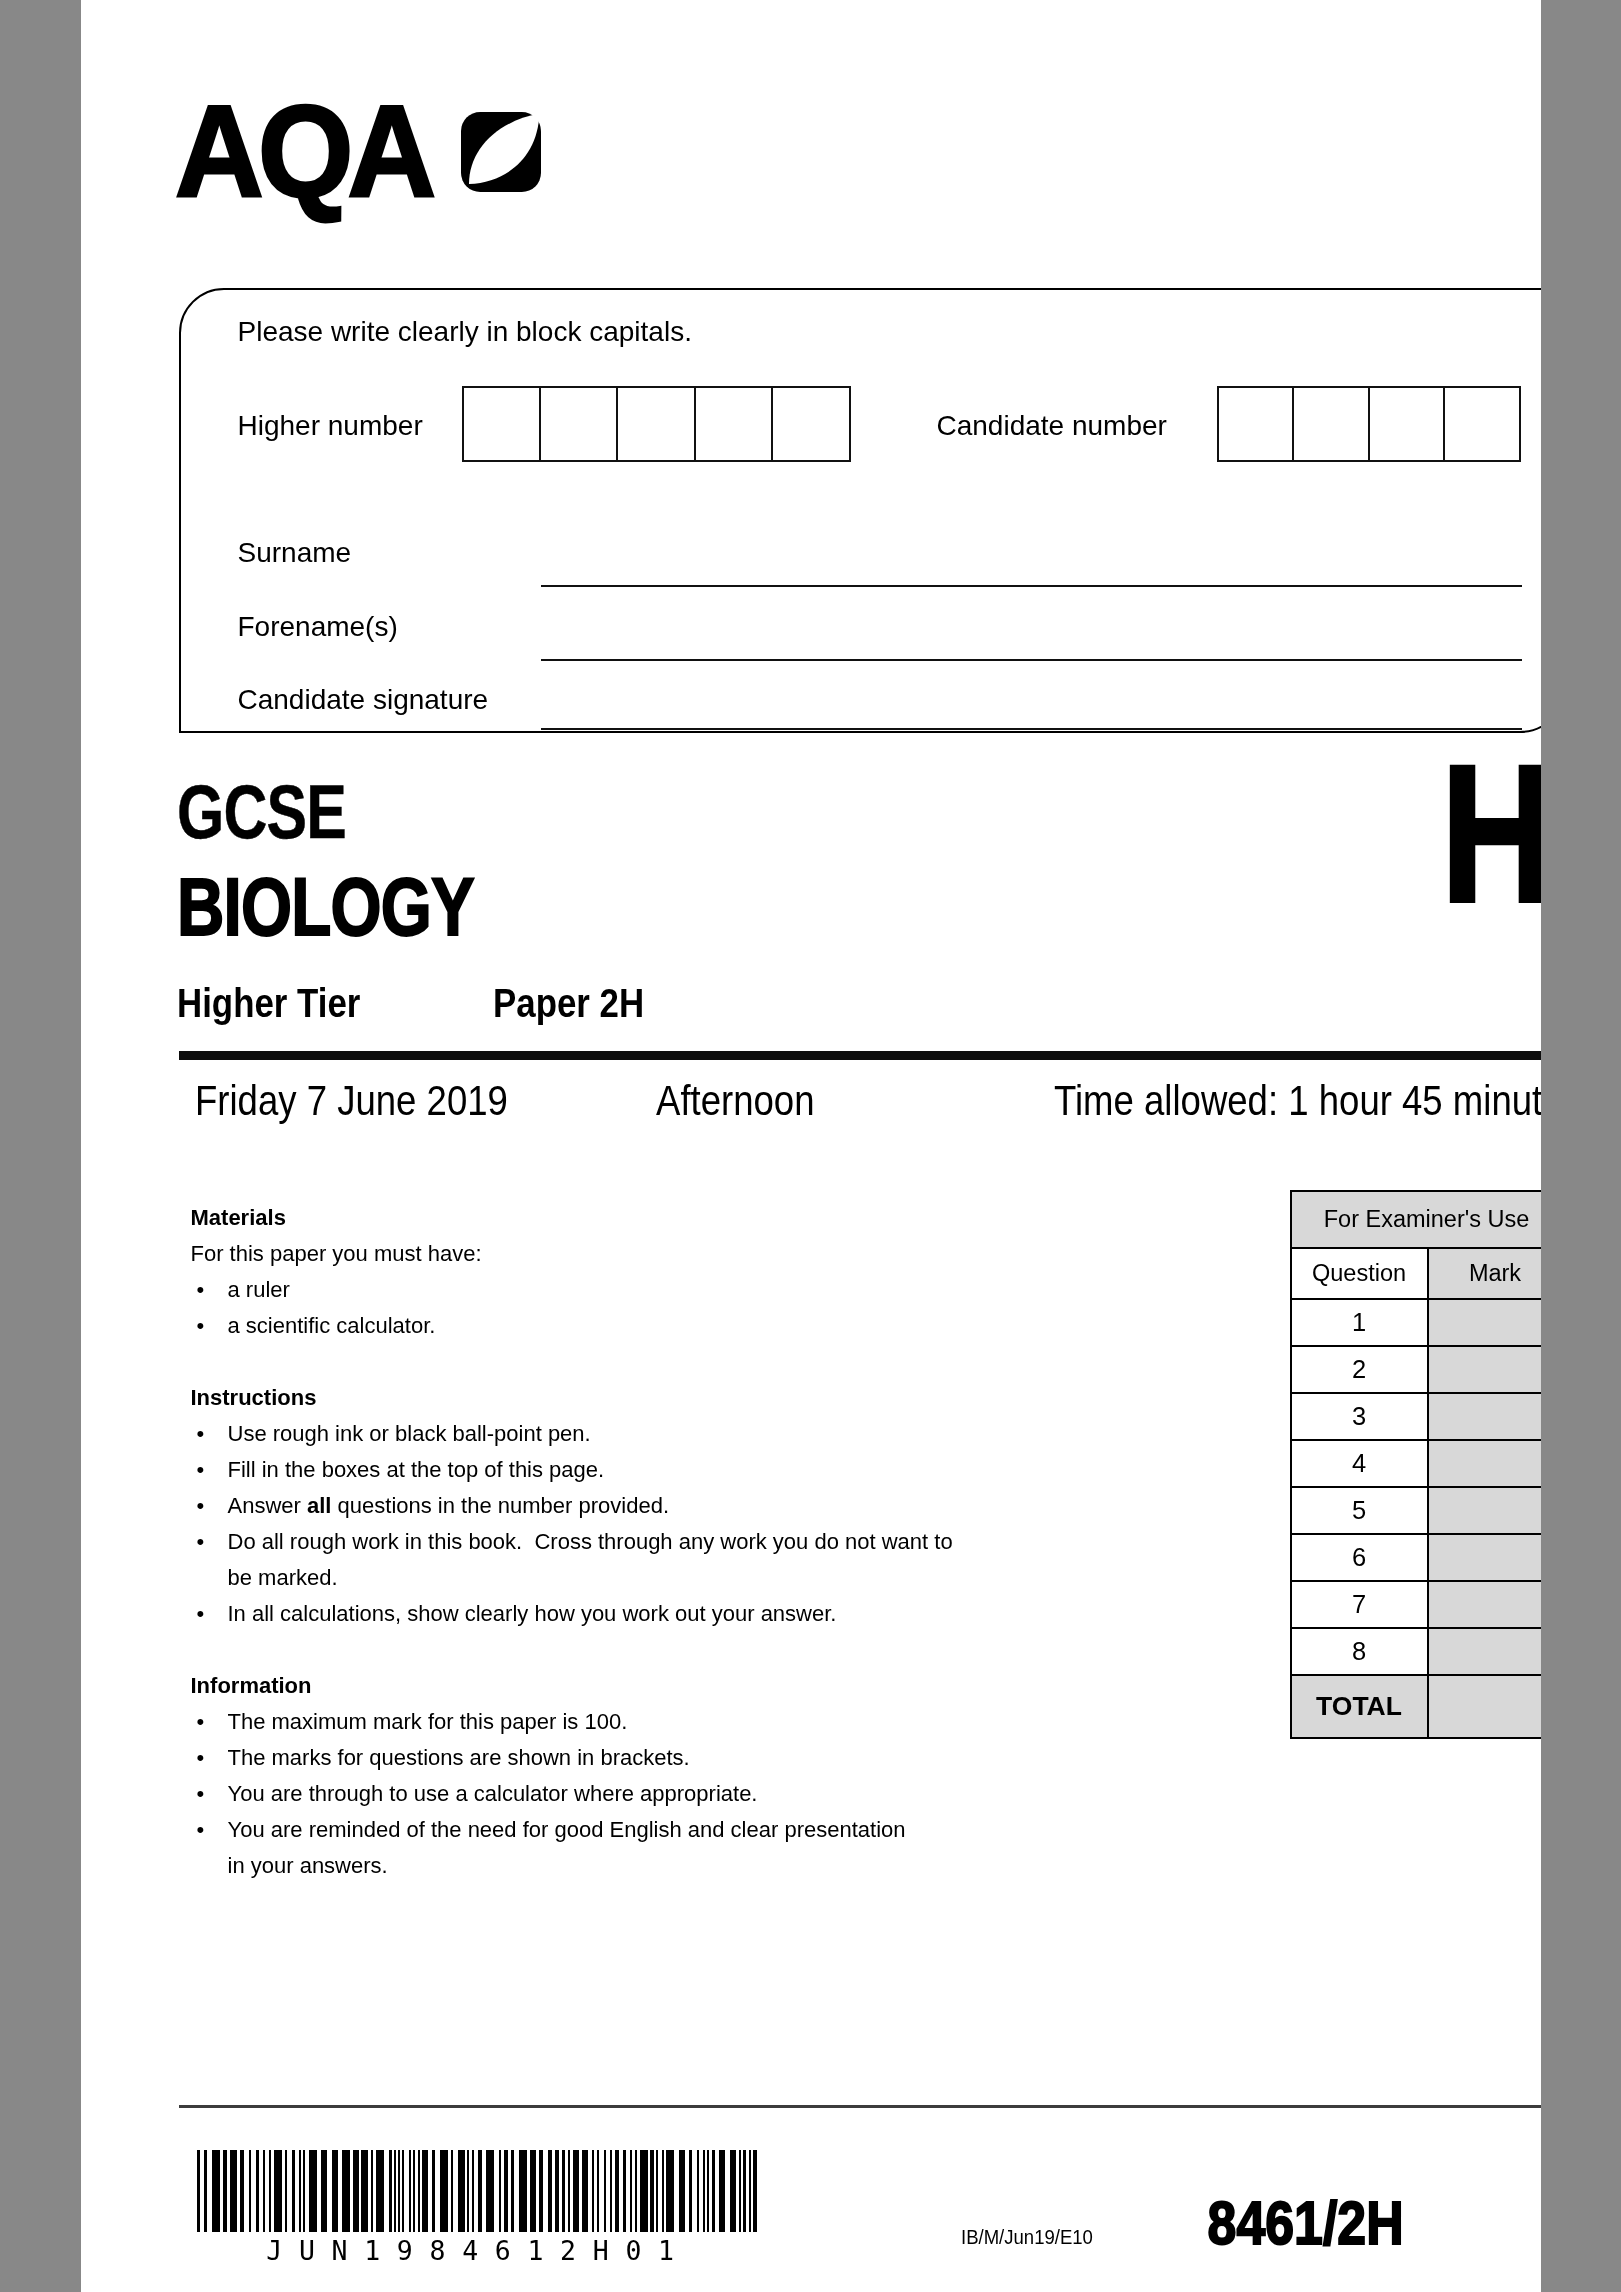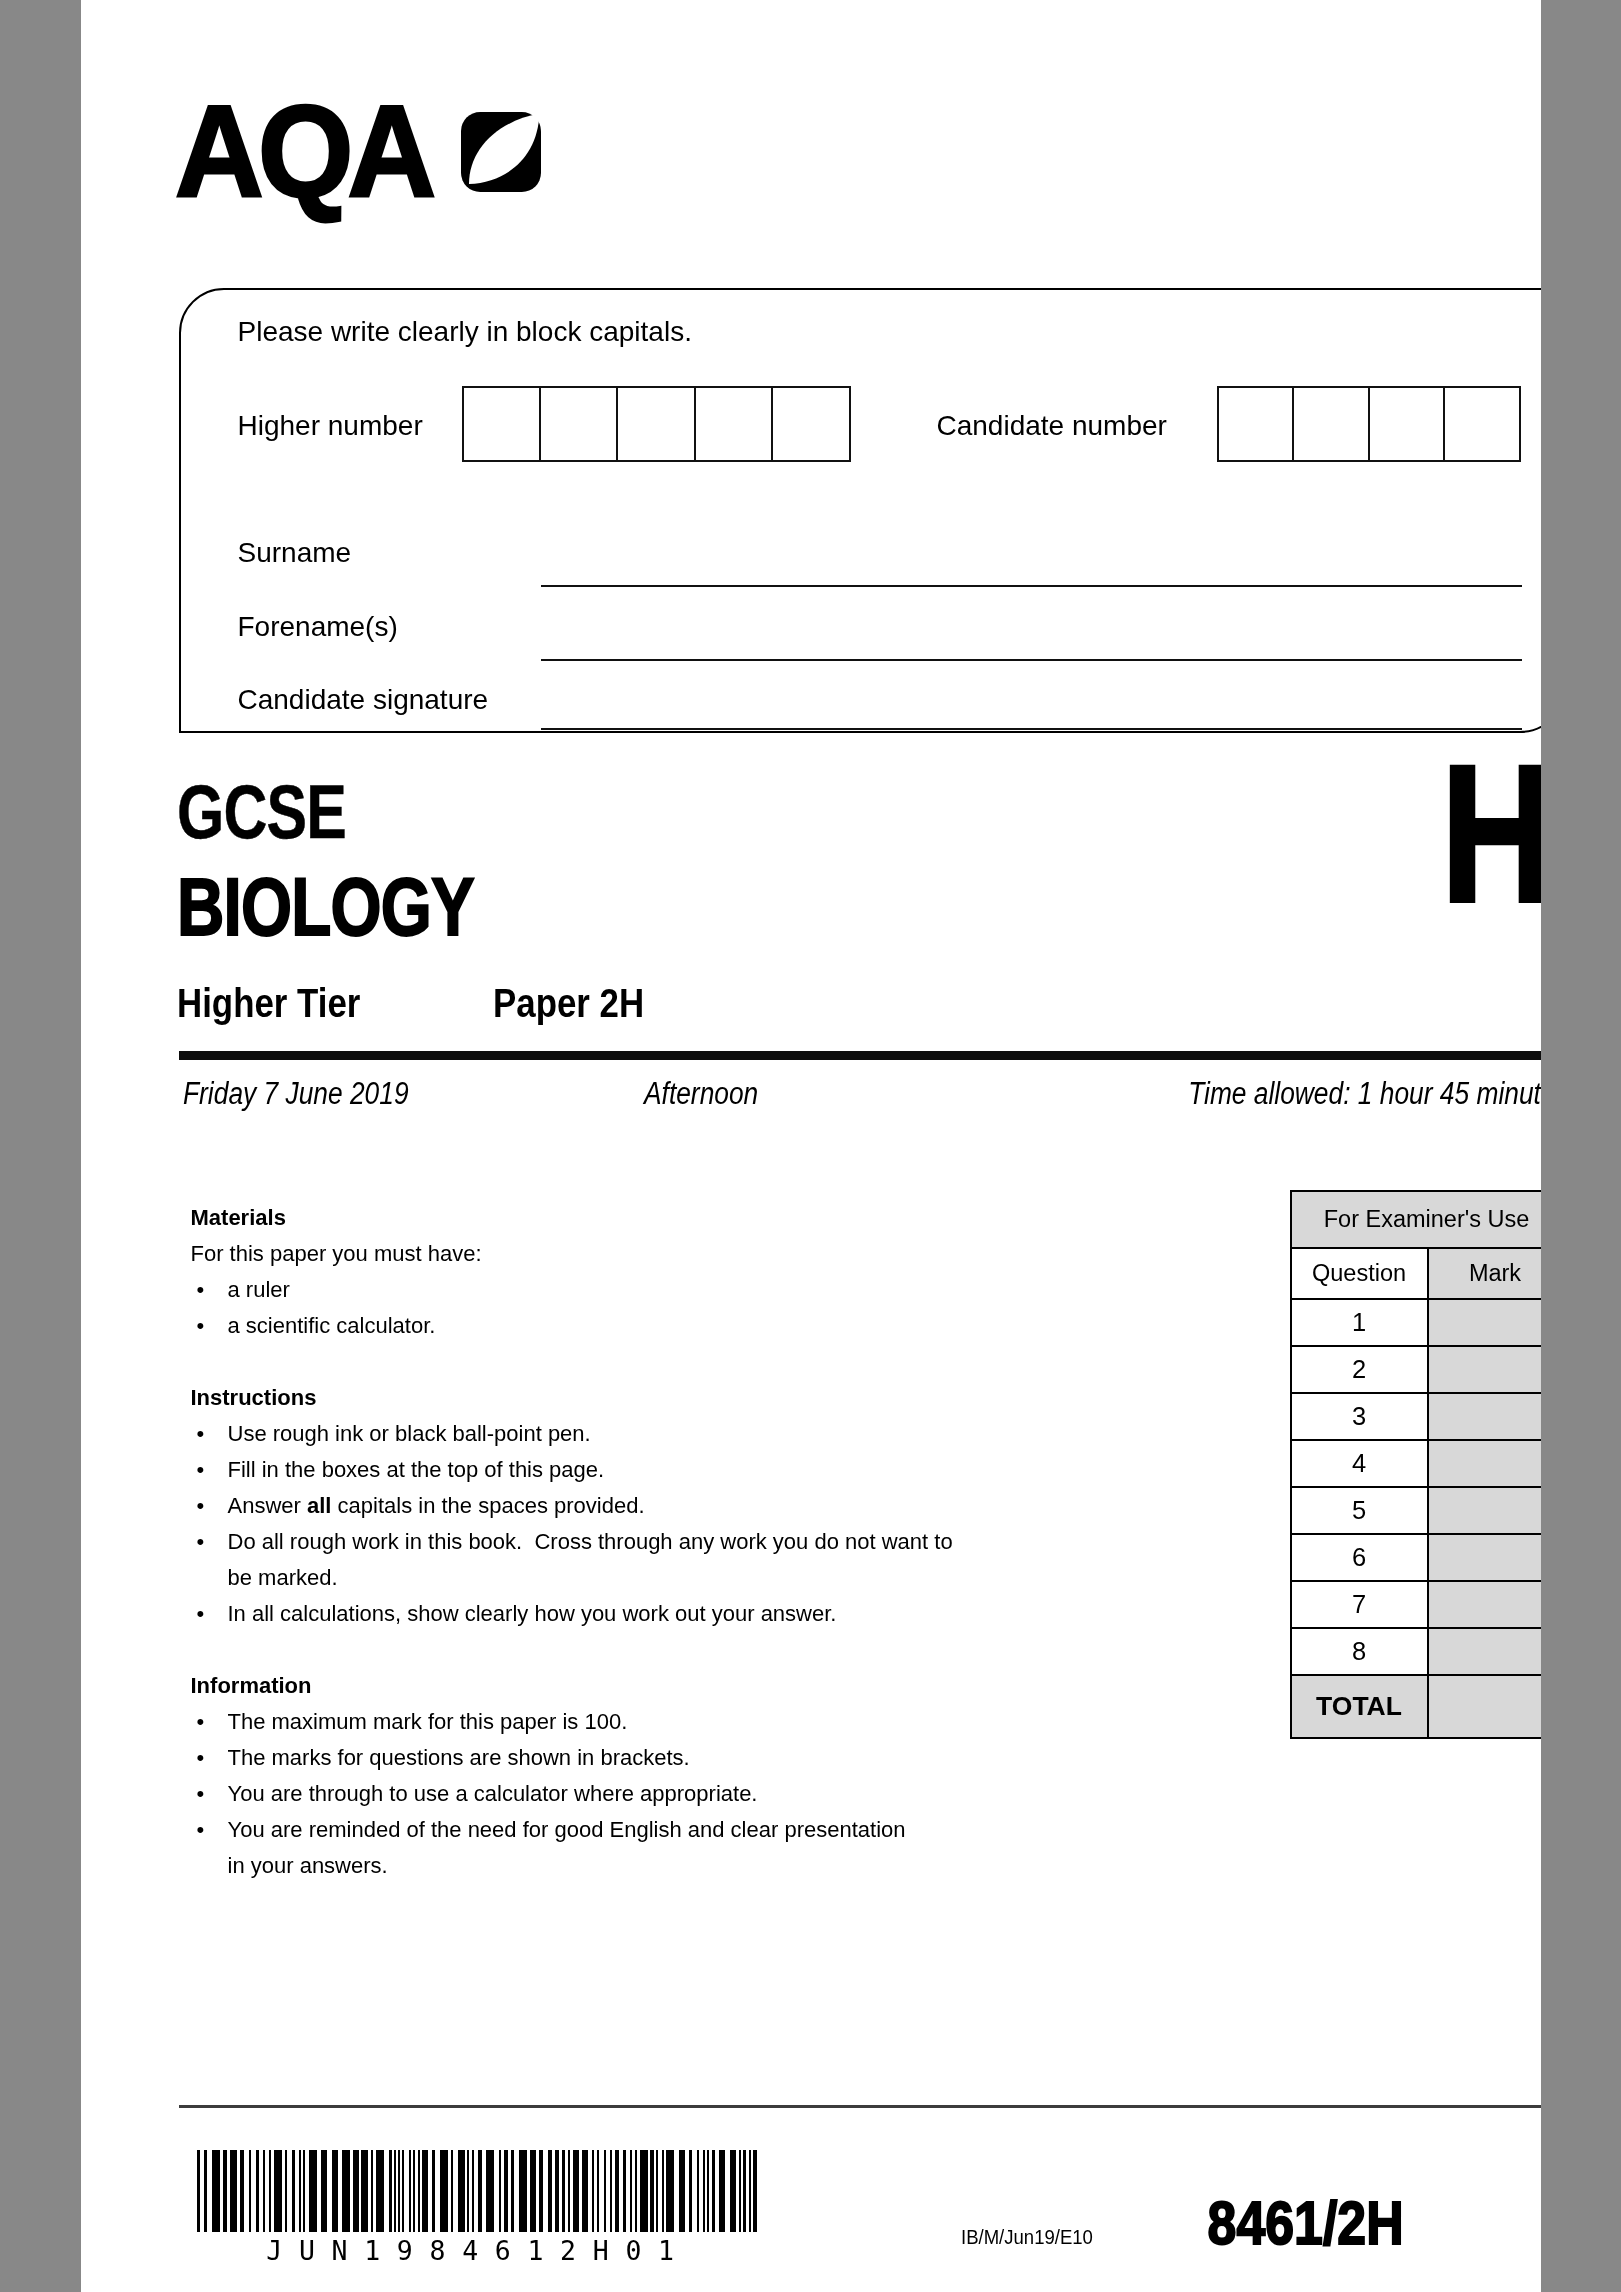--- a/index.html
+++ b/index.html
@@ -26,21 +26,21 @@
   
   .t-qual{left:96px;top:772px;font-size:76px;font-weight:700;-webkit-text-stroke:0.5px #000;
           letter-spacing:-1px;line-height:1.05;}
   .t-subj{left:96px;top:864px;font-size:82px;font-weight:700;-webkit-text-stroke:2px #000;
           letter-spacing:-1px;line-height:1.05;}
   .t-tier{left:96px;top:980px;font-size:41px;font-weight:700;width:686px;}
   .t-paper{position:absolute;left:316px;top:0;}
   .badge{left:1360px;top:737px;font-size:194px;font-weight:700;line-height:1;
          -webkit-text-stroke:3.9px #000;transform:scaleX(.8);transform-origin:0 0;}
   .rule-thick{left:98px;top:1051px;width:1386px;height:8.8px;background:#0d0d0d;}
-  .daterow{left:102px;top:1076px;width:1386px;height:45px;font-size:31px;font-style:italic;}
+  .daterow{left:114px;top:1076px;width:1386px;height:45px;font-size:43px;}
   .d-date{position:absolute;left:0;top:0;}
   .d-sess{position:absolute;left:461px;top:0;}
   .d-time{position:absolute;right:0;top:0;transform:scaleX(.85);transform-origin:100% 50%;}
   
   .leftcol{left:110px;top:1200px;width:1059px;font-size:22px;line-height:36px;}
   .sec-head{font-weight:700;}
   .sec{margin:0;}
   .sec + .sec{margin-top:36px;}
   .bullet-item{display:flex;}
   .bullet-item .dot{width:37px;padding-left:5.9px;box-sizing:border-box;}
@@ -155,21 +155,21 @@
           <div class="bullet-item">
             <span class="dot">•</span>
             <span class="btext"><span>Use rough ink or black ball-point pen.</span></span>
           </div>
           <div class="bullet-item">
             <span class="dot">•</span>
             <span class="btext"><span>Fill in the boxes at the top of this page.</span></span>
           </div>
           <div class="bullet-item">
             <span class="dot">•</span>
-            <span class="btext"><span>Answer </span><span style="font-weight: 700;">all</span><span> capitals in the spaces provided.</span></span>
+            <span class="btext"><span>Answer </span><span style="font-weight: 700;">all</span><span> questions in the number provided.</span></span>
           </div>
           <div class="bullet-item">
             <span class="dot">•</span>
             <span class="btext"><span>Do all rough work in this book.&nbsp; Cross through any work you do not want to
 be marked.</span></span>
           </div>
           <div class="bullet-item">
             <span class="dot">•</span>
             <span class="btext"><span>In all calculations, show clearly how you work out your answer.</span></span>
           </div>

